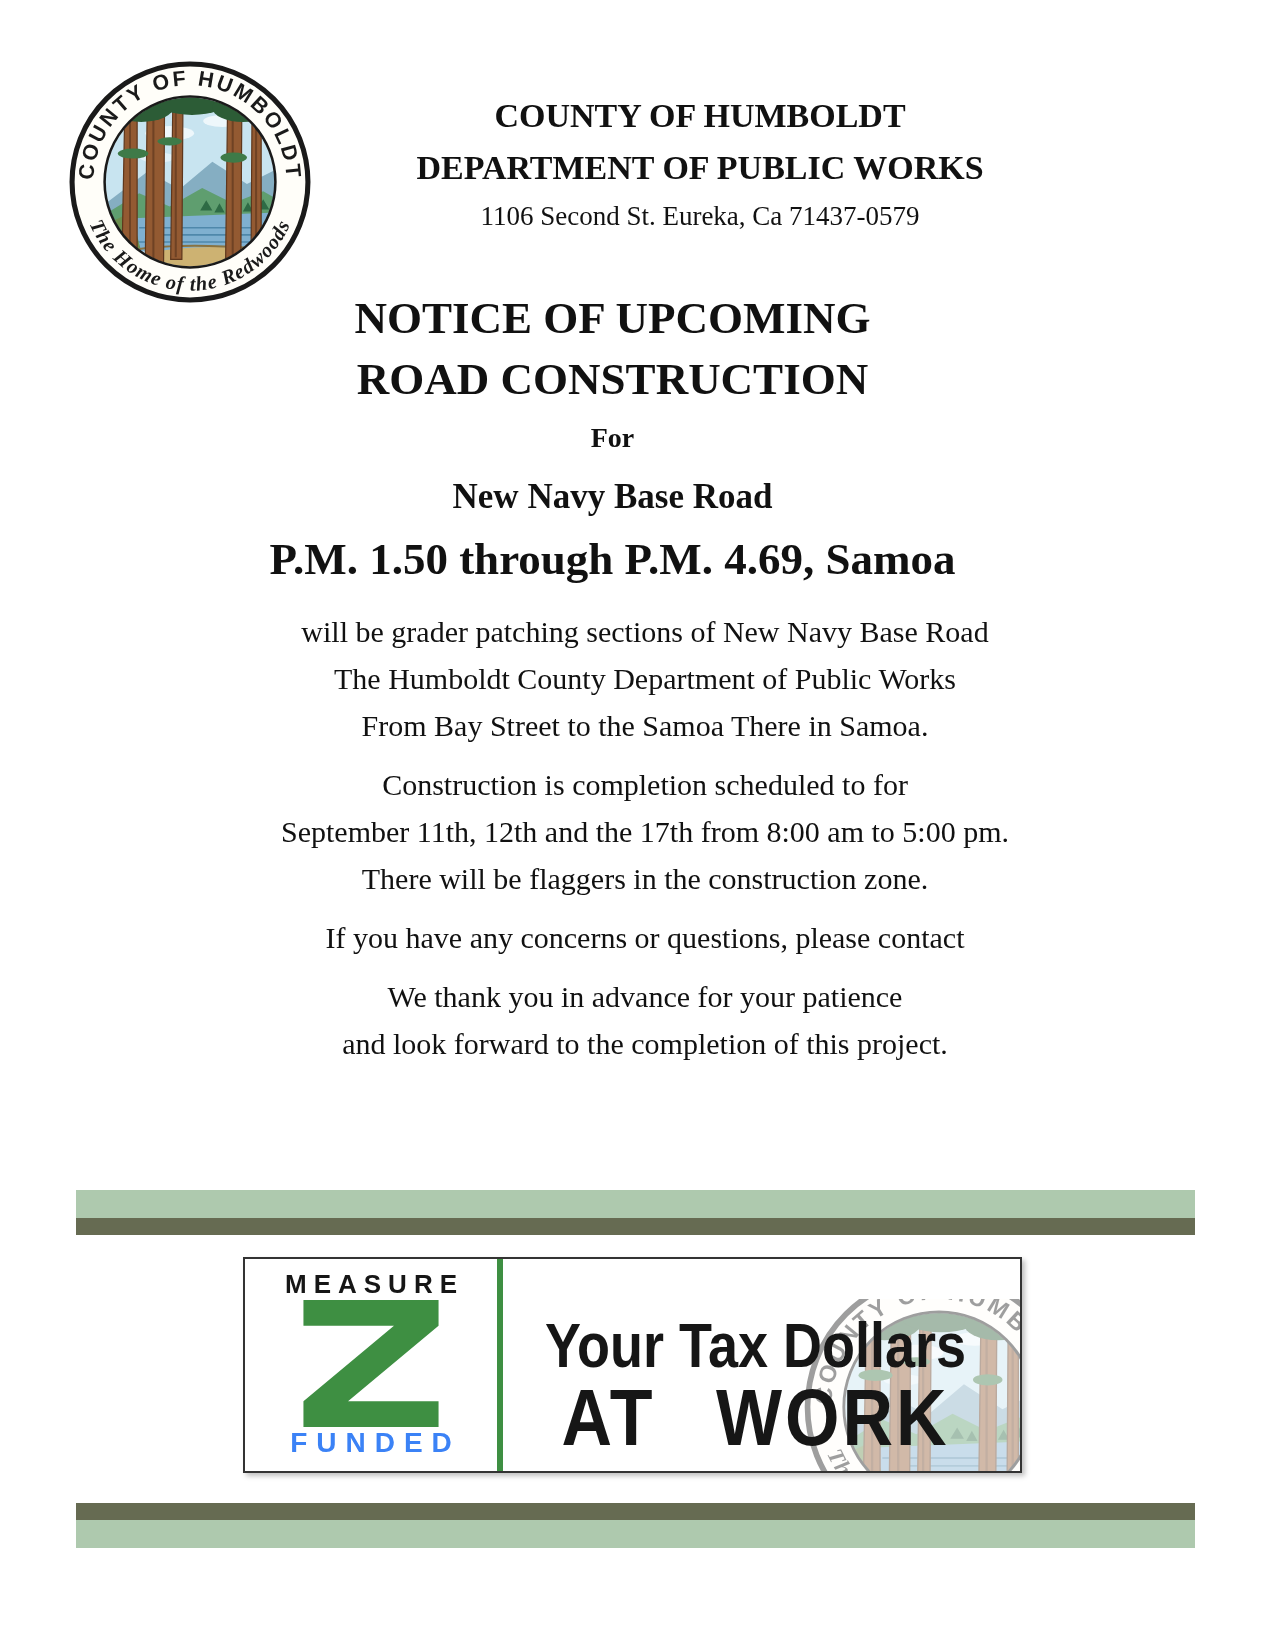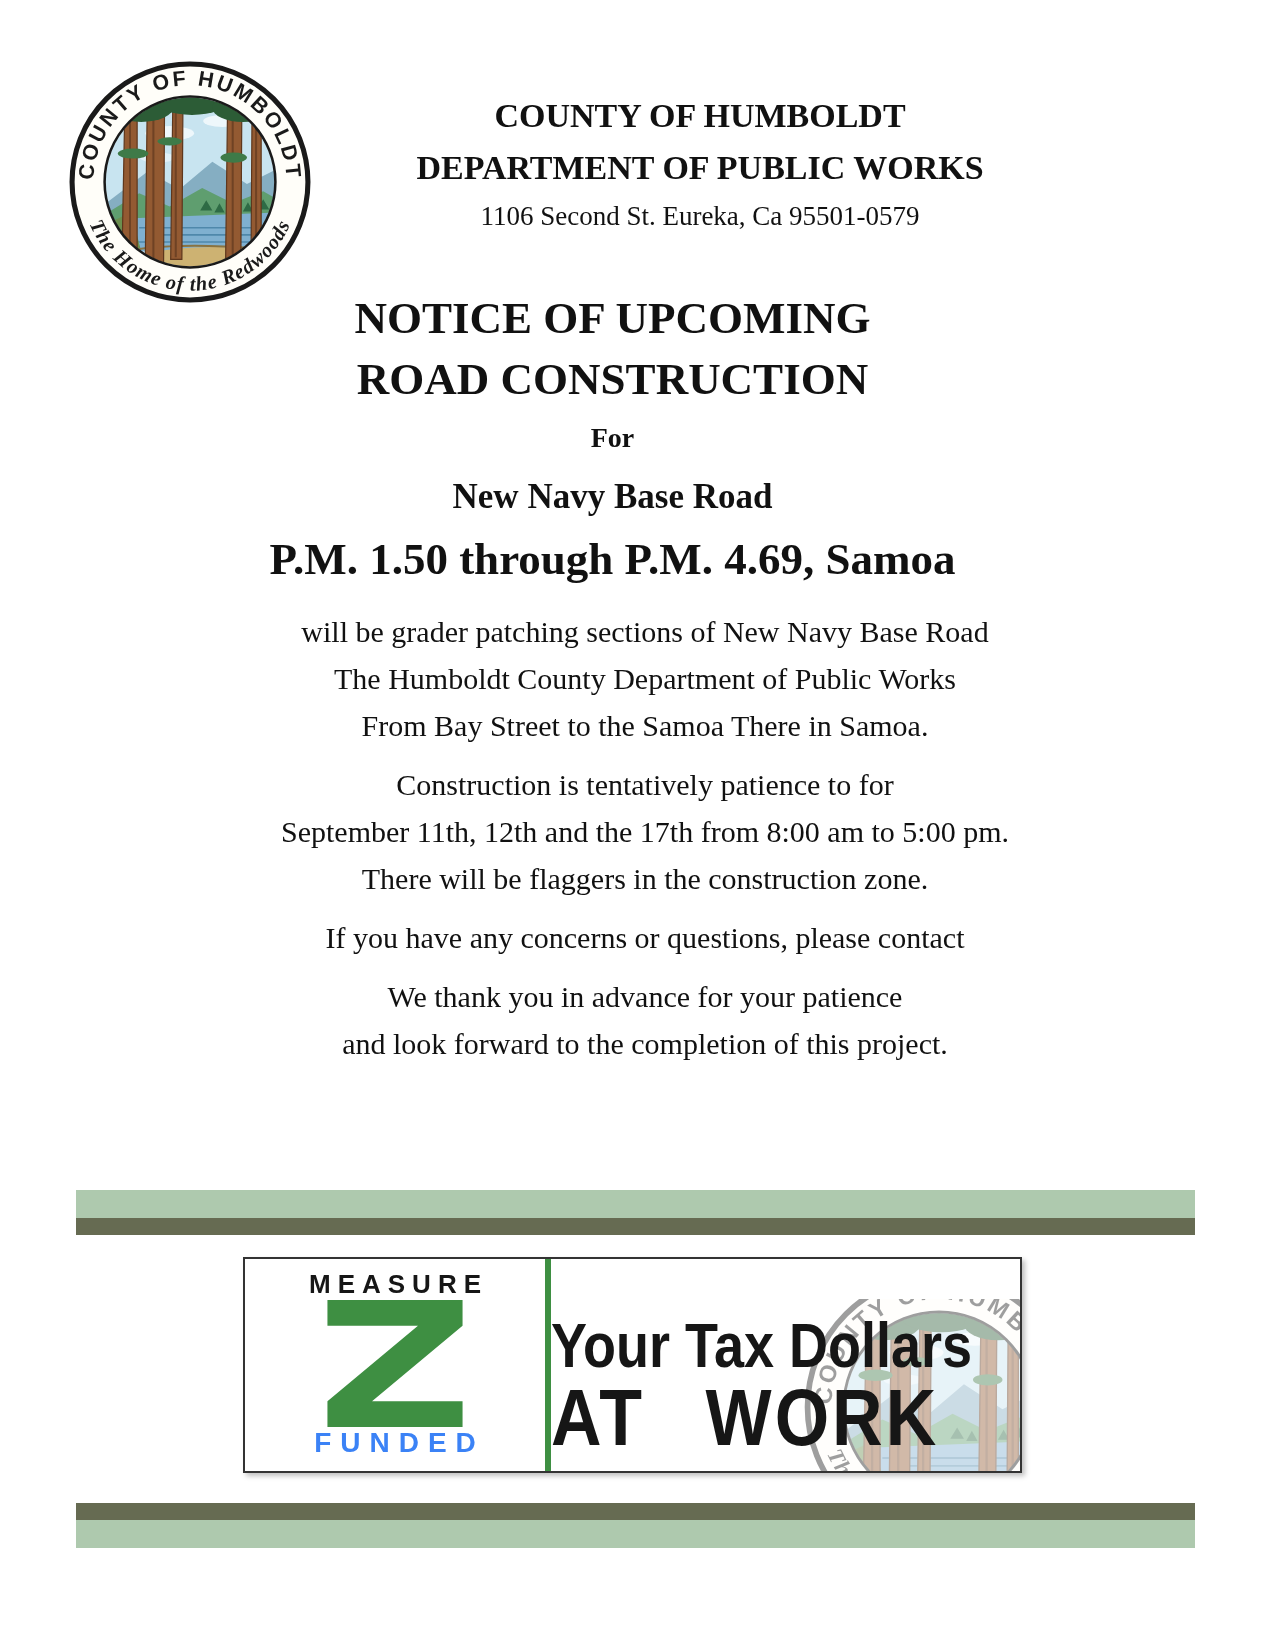--- a/index.html
+++ b/index.html
@@ -40,32 +40,32 @@
 
   
   .banner {
     position:absolute; left:243px; top:1257px; width:779px; height:216px;
     background:#fff; border:2px solid #333; box-sizing:border-box;
     display:flex; flex-direction:row;
     font-family:"Liberation Sans", sans-serif;
     box-shadow:3px 3px 5px rgba(0,0,0,0.25);
   }
   .banner-left {
-    width:300px; flex:none; display:flex; flex-direction:column;
+    width:252px; flex:none; display:flex; flex-direction:column;
     align-items:center; justify-content:space-between;
     padding:10px 0 12px 0; box-sizing:border-box;
   }
   .banner-left .measure { font-size:26px; font-weight:bold; letter-spacing:7px; color:#161616; text-indent:7px; }
   .banner-left .funded  { font-size:28px; font-weight:bold; letter-spacing:9px; color:#3b82f6; text-indent:9px; }
   .z-logo { width:142px; height:128px; }
   .z-logo polygon { fill:var(--z-green); }
   .banner-divider { width:6px; flex:none; background:var(--z-green); }
   .banner-right {
     flex:1; position:relative; overflow:hidden;
-    display:flex; flex-direction:column; align-items:flex-start; justify-content:center;
+    display:flex; flex-direction:column; align-items:center; justify-content:center;
     padding-right:12px; box-sizing:border-box;margin-top:40px;
   }
   .banner-right .tax1, .banner-right .tax2 {
     position:relative; z-index:1; color:#161616; font-weight:bold;
     display:inline-block; transform:scaleY(1.15); white-space:nowrap;
   }
   .banner-right .tax1 { font-size:54px; line-height:60px; }
   .banner-right .tax2 { font-size:70px; line-height:76px; letter-spacing:3px; word-spacing:38px; margin-top:4px; }
   .seal-faded {
     position:absolute; right:-55px; top:-28px; width:272px; height:272px;
@@ -127,39 +127,39 @@
 
   <div class="seal-wrap">
     <svg>
         <use href="#county-seal"></use>
       </svg>
   </div>
 
   <div class="letterhead">
     <div class="org">COUNTY OF HUMBOLDT</div>
     <div class="dept">DEPARTMENT OF PUBLIC WORKS</div>
-    <div class="addr">1106 Second St. Eureka, Ca 95501-0579</div>
+    <div class="addr">1106 Second St. Eureka, Ca 71437-0579</div>
   </div>
 
   <div class="title-block">
     <div class="big">NOTICE OF UPCOMING</div>
     <div class="big">ROAD CONSTRUCTION</div>
     <div class="for">For</div>
     <div class="road">New Navy Base Road</div>
     <div class="extent">P.M. 1.50 through P.M. 4.69, Samoa</div>
   </div>
 
   <div class="body-block">
     <div class="para">
       <div class="line">will be grader patching sections of New Navy Base Road</div>
       <div class="line">The Humboldt County Department of Public Works</div>
       <div class="line">From Bay Street to the Samoa There in Samoa.</div>
     </div>
     <div class="para">
-      <div class="line">Construction is tentatively patience to for</div>
+      <div class="line">Construction is completion scheduled to for</div>
       <div class="line">September 11th, 12th and the 17th from 8:00 am to 5:00 pm.</div>
       <div class="line">There will be flaggers in the construction zone.</div>
     </div>
     <div class="para">
       <div class="line">If you have any concerns or questions, please contact</div>
     </div>
     <div class="para">
       <div class="line">We thank you in advance for your patience</div>
       <div class="line">and look forward to the completion of this project.</div>
     </div>

